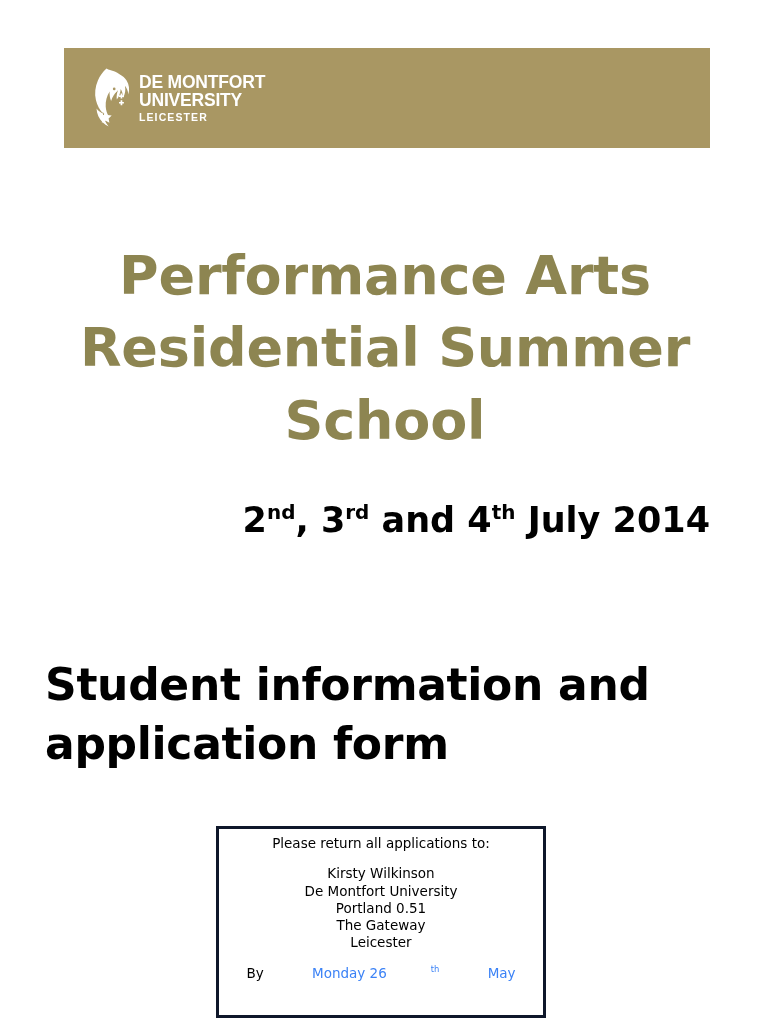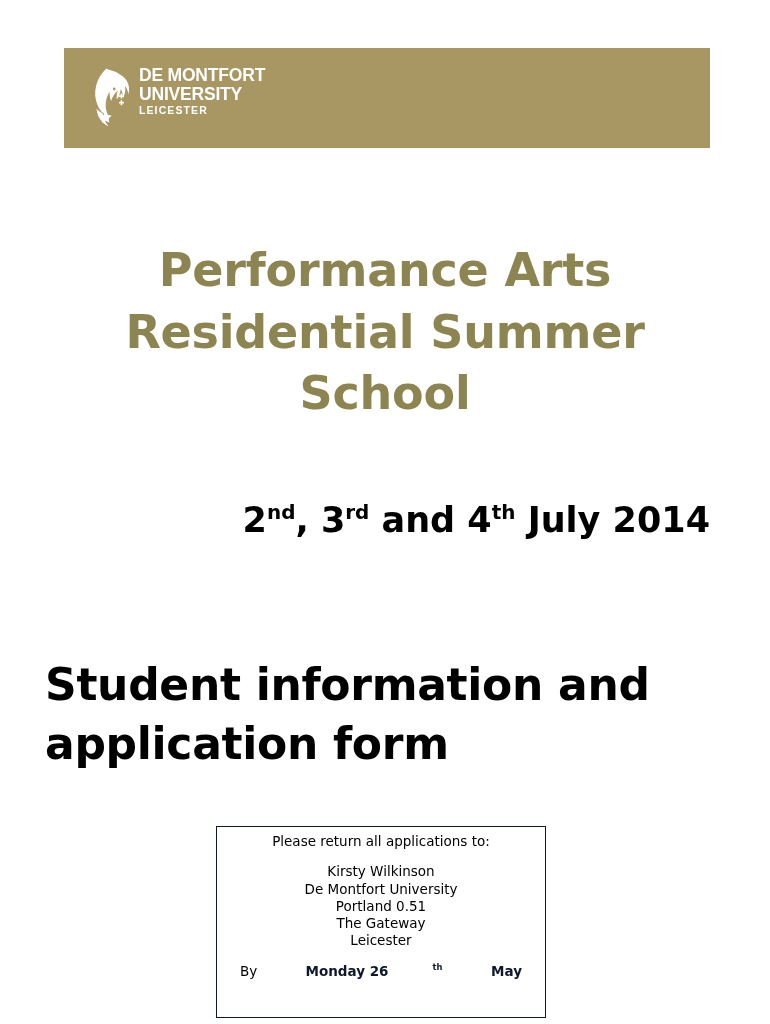--- a/index.html
+++ b/index.html
@@ -22,20 +22,21 @@
     top: 48px;
     width: 646px;
     height: 100px;
     background: #a99763;
     display: flex;
     align-items: center;
     justify-content: space-between;
   }
   .brand-block {
     display: flex;
+    align-items: center;
     margin-left: 22px;
   }
   .lion-mark {
     width: 46px;
     height: 62px;
     flex: 0 0 46px;
     display: block;
   }
   .brand-words {
     margin-left: 7px;
@@ -95,21 +96,21 @@
   }
   .title-gold {
     position: absolute;
     left: 60px;
     top: 240px;
     width: 650px;
     text-align: center;
     color: #8d8551;
     font-family: "DejaVu Sans", sans-serif;
     font-weight: bold;
-    font-size: 46px;
+    font-size: 54px;
     line-height: 1.34;
     letter-spacing: -0.2px;
   }
 
   .date-line {
     position: absolute;
     left: 60px;
     top: 496px;
     width: 650px;
     text-align: right;
@@ -139,40 +140,40 @@
     letter-spacing: -0.3px;
   }
 
   
   .return-box {
     position: absolute;
     left: 216px;
     top: 826px;
     width: 330px;
     height: 192px;
-    border: 1px solid #0f172a;
+    border: 3px solid #0f172a;
     background: transparent;
     box-sizing: border-box;
     text-align: center;
     font-family: "DejaVu Sans", sans-serif;
     font-size: 13.5px;
     color: #000000;
     line-height: 1.28;
     padding-top: 6px;
   }
   .return-box .rb-head { display: block; }
   .return-box .rb-gap { display: block; height: 13px; }
   .return-box .rb-addr { display: block; }
   .return-box .rb-deadline {
     display: block;
     font-size: 13.5px;
   }
   .rb-deadline .gold-bold {
-    color: #0f172a;
-    font-weight: bold;
+    color: #3b82f6;
+    font-weight: normal;
     margin-left: 44px;
   }
   .rb-deadline sup {
     font-size: 0.62em;
     vertical-align: super;
     line-height: 0;
   }
 </style>
 </head>
 <body>

